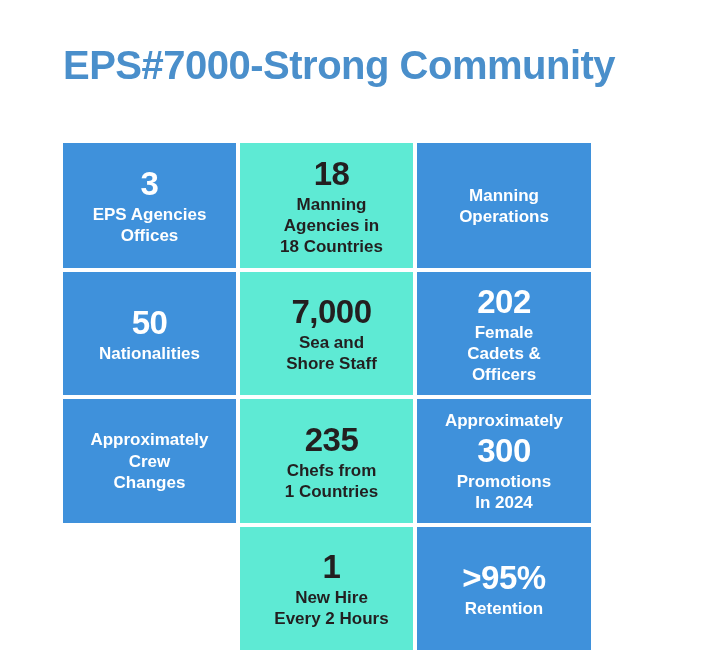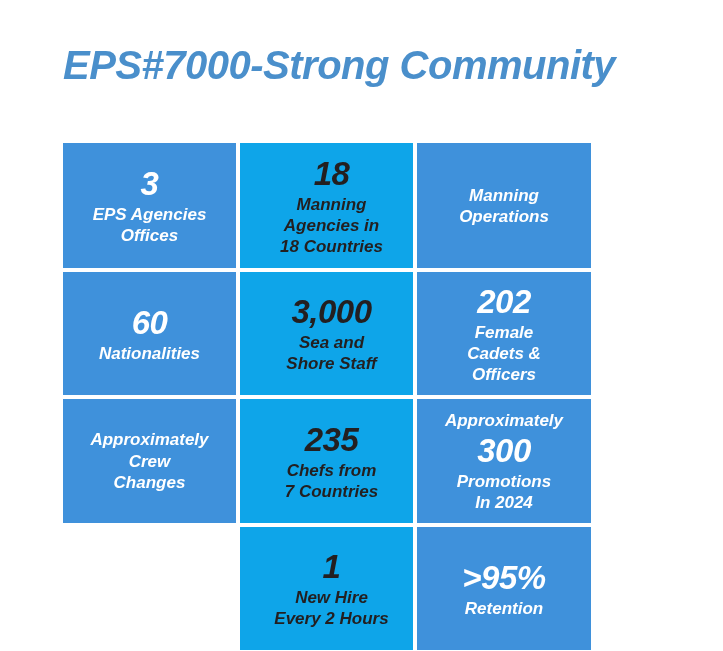--- a/index.html
+++ b/index.html
@@ -11,21 +11,20 @@
     height: 651px;
     background: #ffffff;
     font-family: "Liberation Sans", sans-serif;
     overflow: hidden;
   }
   .page {
     position: relative;
     width: 723px;
     height: 509px;
     background: #ffffff;
-    font-style: italic;
   }
 
   
   .title {
     position: absolute;
     left: 63px;
     top: 40px;
     width: 620px;
     font-size: 40px;
     font-weight: bold;
@@ -55,21 +54,21 @@
     align-items: center;
     justify-content: center;
     text-align: center;
     padding: 8px 6px;
   }
   .cell.blue {
     background: #3f91db;
     color: #ffffff;
   }
   .cell.yellow {
-    background: #0ea5e9;
+    background: #5eead4;
     color: #231f20;
     padding-left: 16px;
   }
   .cell.empty {
     background: transparent;
   }
 
   .cell .prefix {
     font-size: 17px;
     font-weight: bold;
@@ -117,47 +116,47 @@
 Agencies in
 18 Countries</div>
     </div>
 
     <div class="cell blue r1">
       <div class="label">Manning
 Operations</div>
     </div>
 
     <div class="cell blue r2">
-      <div class="value">60</div>
+      <div class="value">50</div>
       <div class="label">Nationalities</div>
     </div>
 
     <div class="cell yellow r2">
-      <div class="value">3,000</div>
+      <div class="value">7,000</div>
       <div class="label">Sea and
 Shore Staff</div>
     </div>
 
     <div class="cell blue r2">
       <div class="value">202</div>
       <div class="label">Female
 Cadets &amp;
 Officers</div>
     </div>
 
     <div class="cell blue r3">
       <div class="prefix">Approximately</div>
       <div class="label">Crew
 Changes</div>
     </div>
 
     <div class="cell yellow r3">
       <div class="value">235</div>
       <div class="label">Chefs from
-7 Countries</div>
+1 Countries</div>
     </div>
 
     <div class="cell blue r3">
       <div class="prefix">Approximately</div>
       <div class="value">300</div>
       <div class="label">Promotions
 In 2024</div>
     </div>
 
     <div class="cell empty r4"></div>

